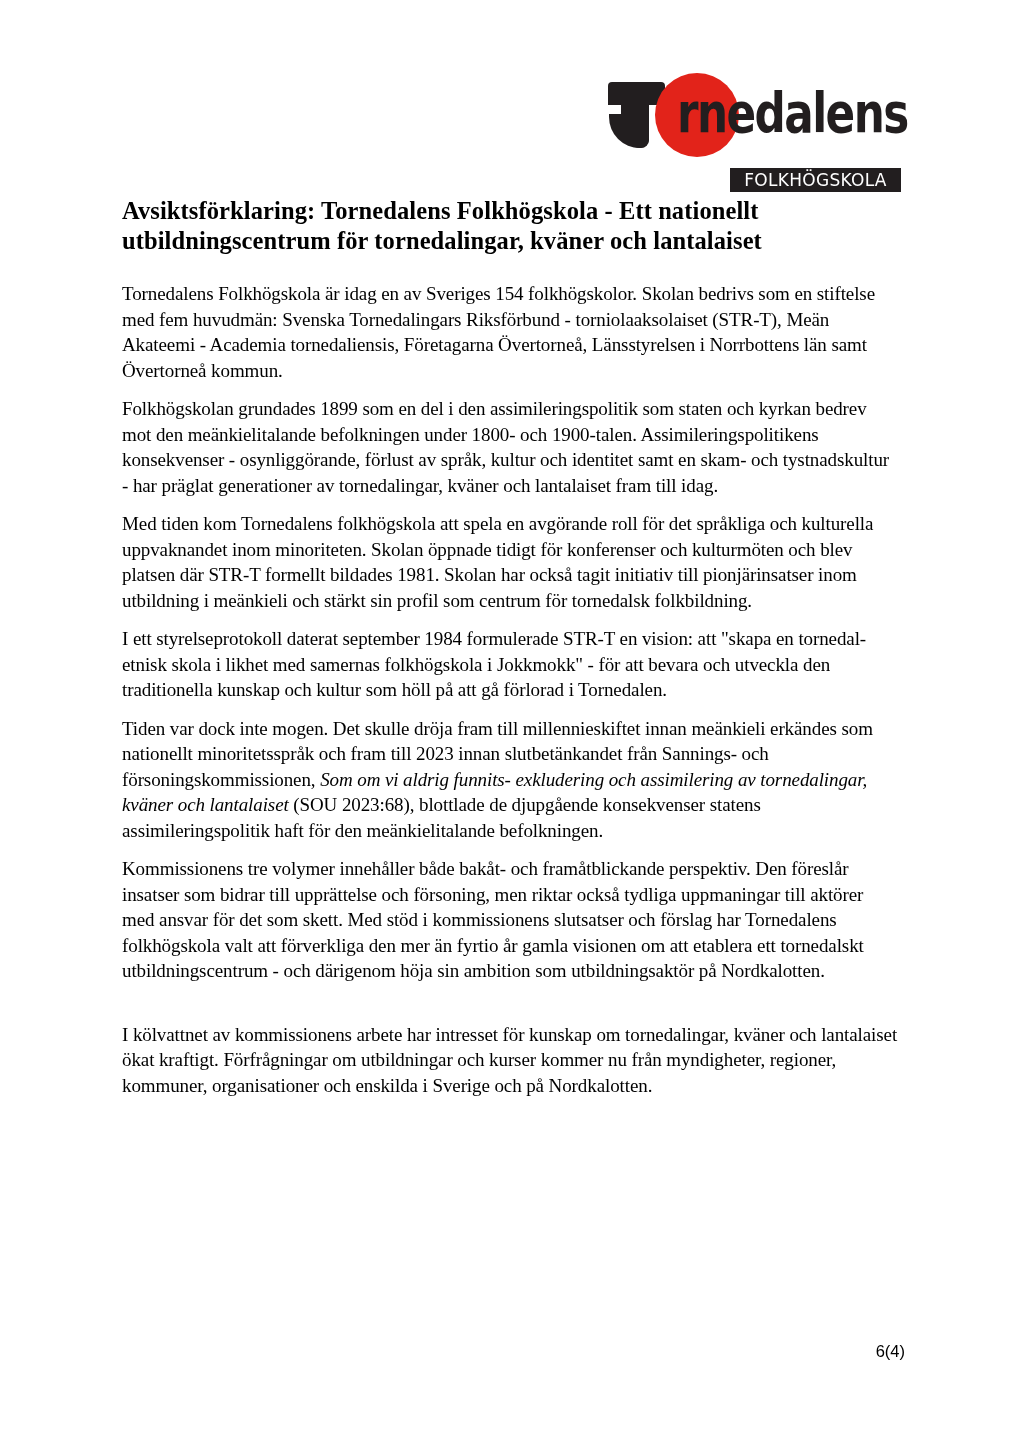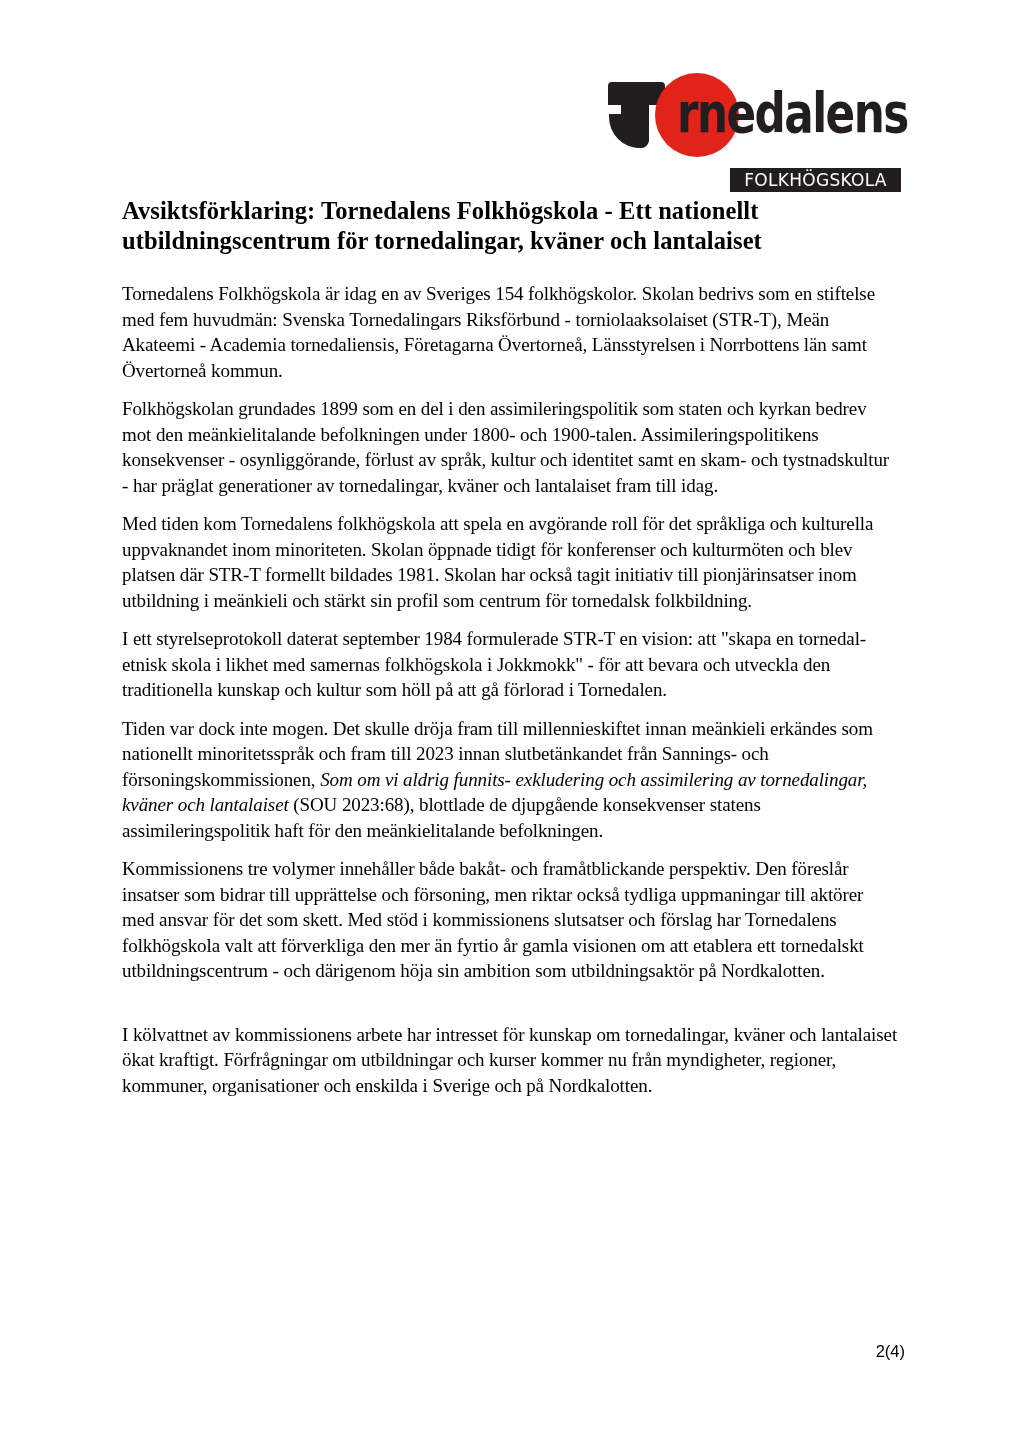--- a/index.html
+++ b/index.html
@@ -135,15 +135,15 @@
         <p><span>Folkhögskolan grundades 1899 som en del i den assimileringspolitik som staten och kyrkan bedrev mot den meänkielitalande befolkningen under 1800- och 1900-talen. Assimileringspolitikens konsekvenser - osynliggörande, förlust av språk, kultur och identitet samt en skam- och tystnadskultur - har präglat generationer av tornedalingar, kväner och lantalaiset fram till idag.</span></p>
         <p><span>Med tiden kom Tornedalens folkhögskola att spela en avgörande roll för det språkliga och kulturella uppvaknandet inom minoriteten. Skolan öppnade tidigt för konferenser och kulturmöten och blev platsen där STR-T formellt bildades 1981. Skolan har också tagit initiativ till pionjärinsatser inom utbildning i meänkieli och stärkt sin profil som centrum för tornedalsk folkbildning.</span></p>
         <p><span>I ett styrelseprotokoll daterat september 1984 formulerade STR-T en vision: att "skapa en tornedal-etnisk skola i likhet med samernas folkhögskola i Jokkmokk" - för att bevara och utveckla den traditionella kunskap och kultur som höll på att gå förlorad i Tornedalen.</span></p>
         <p><span>Tiden var dock inte mogen. Det skulle dröja fram till millennieskiftet innan meänkieli erkändes som nationellt minoritetsspråk och fram till 2023 innan slutbetänkandet från Sannings- och försoningskommissionen, </span><em>Som om vi aldrig funnits- exkludering och assimilering av tornedalingar, kväner och lantalaiset</em><span> (SOU 2023:68), blottlade de djupgående konsekvenser statens assimileringspolitik haft för den meänkielitalande befolkningen.</span></p>
         <p><span>Kommissionens tre volymer innehåller både bakåt- och framåtblickande perspektiv. Den föreslår insatser som bidrar till upprättelse och försoning, men riktar också tydliga uppmaningar till aktörer med ansvar för det som skett. Med stöd i kommissionens slutsatser och förslag har Tornedalens folkhögskola valt att förverkliga den mer än fyrtio år gamla visionen om att etablera ett tornedalskt utbildningscentrum - och därigenom höja sin ambition som utbildningsaktör på Nordkalotten.</span></p>
         <p class="blank"></p>
         <p><span>I kölvattnet av kommissionens arbete har intresset för kunskap om tornedalingar, kväner och lantalaiset ökat kraftigt. Förfrågningar om utbildningar och kurser kommer nu från myndigheter, regioner, kommuner, organisationer och enskilda i Sverige och på Nordkalotten.</span></p>
       </div>
   </div>
 
-  <div class="footer-page-number">2(4)</div>
+  <div class="footer-page-number">6(4)</div>
 
 </div>
 
 </body></html>

